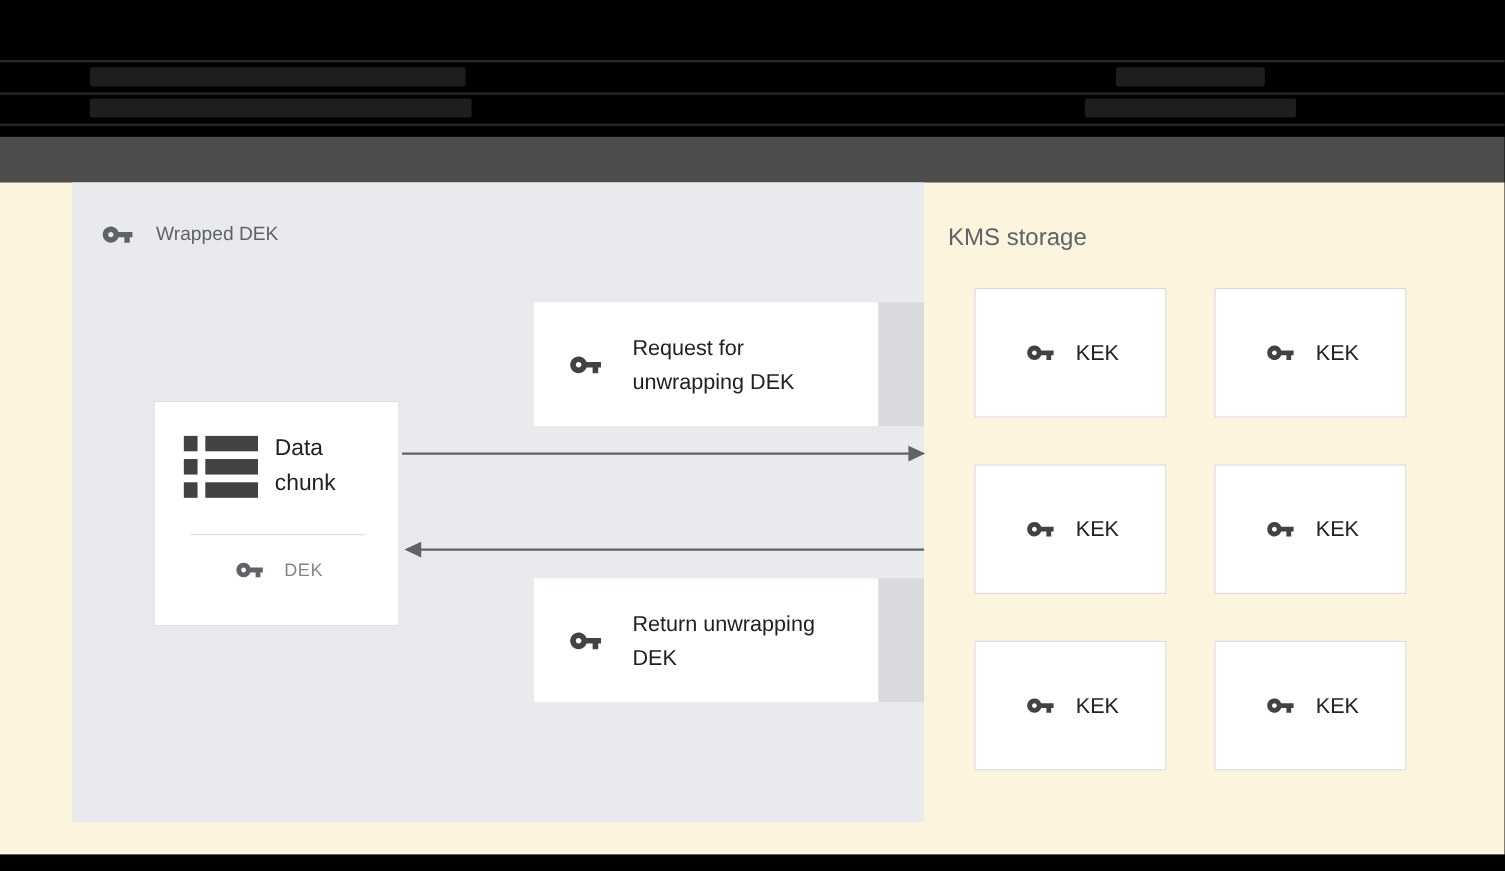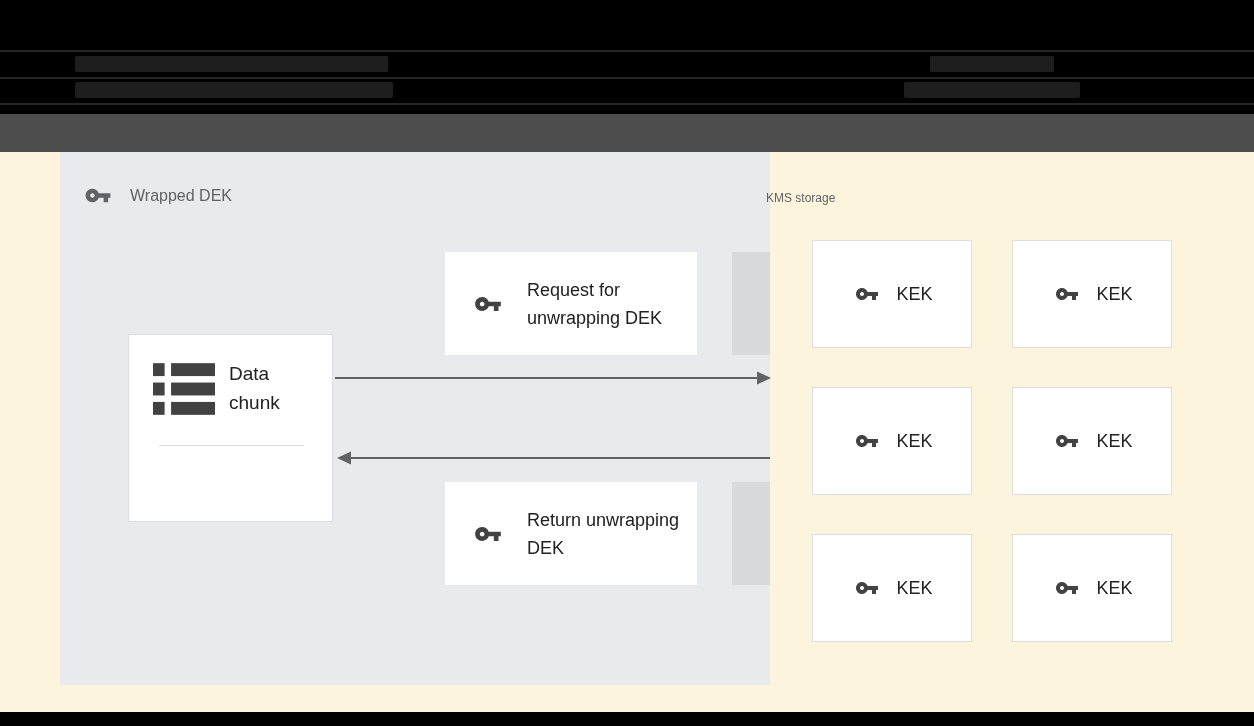--- a/index.html
+++ b/index.html
@@ -41,21 +41,21 @@
   }
   .panel-header{
     position:absolute;left:80px;top:30px;
     display:flex;align-items:center;gap:14px;
     color:var(--label-gray);
   }
   .panel-header .key-ic{width:36px;height:27px;color:var(--label-gray);}
   .panel-header .lbl{font-size:16px;line-height:24px;}
   
   .msg-box{
-    position:absolute;width:252px;height:103px;background:#fff;
+    position:absolute;width:287px;height:103px;background:#fff;
     display:flex;align-items:center;gap:20px;padding-left:24px;
   }
   .msg-box .key-ic{width:38px;height:28px;flex:0 0 auto;color:#424242;}
   .msg-box .txt{font-size:18px;line-height:28px;color:var(--text-dark);width:160px;}
   .msg-tab{position:absolute;width:38px;height:103px;background:var(--tab);}
   
   .chunk-box{
     position:absolute;left:128px;top:182px;width:205px;height:188px;
     background:#fff;border:1px solid var(--box-border);
   }
@@ -67,21 +67,21 @@
     position:absolute;left:0;top:128px;width:100%;
     display:flex;align-items:center;justify-content:center;gap:13px;
   }
   .dek-row .key-ic{width:32px;height:24px;color:#5F6368;}
   .dek-row .dek-lbl{font-size:15px;letter-spacing:.5px;color:var(--dek-gray);}
   
   .arrow-svg{position:absolute;overflow:visible;}
   .arrow-svg line{stroke:var(--arrow);stroke-width:2;}
   .arrow-svg polygon{fill:var(--arrow);}
   
-  .kms-label{position:absolute;left:766px;top:34px;font-size:12px;line-height:24px;color:var(--label-gray);}
+  .kms-label{position:absolute;left:790px;top:34px;font-size:20px;line-height:24px;color:var(--label-gray);}
   .kek-grid{
     position:absolute;left:812px;top:88px;
     display:grid;grid-template-columns:160px 160px;grid-auto-rows:108px;
     column-gap:40px;row-gap:39px;
   }
   .kek-box{
     background:#fff;border:1px solid var(--box-border);
     display:flex;align-items:center;justify-content:center;gap:13px;text-align:right;
   }
   .kek-box .key-ic{width:32px;height:24px;color:#424242;}
@@ -138,20 +138,26 @@
               <rect x="7" y="0" width="17" height="5"></rect>
             <rect x="0" y="7.5" width="4.5" height="5"></rect>
               <rect x="7" y="7.5" width="17" height="5"></rect>
             <rect x="0" y="15" width="4.5" height="5"></rect>
               <rect x="7" y="15" width="17" height="5"></rect>
           </g>
         </svg>
         <span class="chunk-title">Data chunk</span>
       </div>
       <div class="chunk-divider"></div>
+      <div class="dek-row">
+        <svg class="key-ic" viewBox="0 0 24 24">
+            <path fill="currentColor" d="M12.65 10C11.83 7.67 9.61 6 7 6c-3.31 0-6 2.69-6 6s2.69 6 6 6c2.61 0 4.83-1.67 5.65-4H17v4h4v-4h2v-4H12.65zM7 14c-1.1 0-2-.9-2-2s.9-2 2-2 2 .9 2 2-.9 2-2 2z"></path>
+          </svg>
+        <span class="dek-lbl">DEK</span>
+      </div>
     </div>
 
     <svg class="arrow-svg" style="left:335px;top:216px" width="436" height="20">
       <line x1="0" y1="10" x2="423" y2="10"></line>
       <polygon points="436,10 422,3.5 422,16.5"></polygon>
     </svg>
     <svg class="arrow-svg" style="left:337px;top:296px" width="433" height="20">
       <line x1="13" y1="10" x2="433" y2="10"></line>
       <polygon points="0,10 14,3.5 14,16.5"></polygon>
     </svg>

